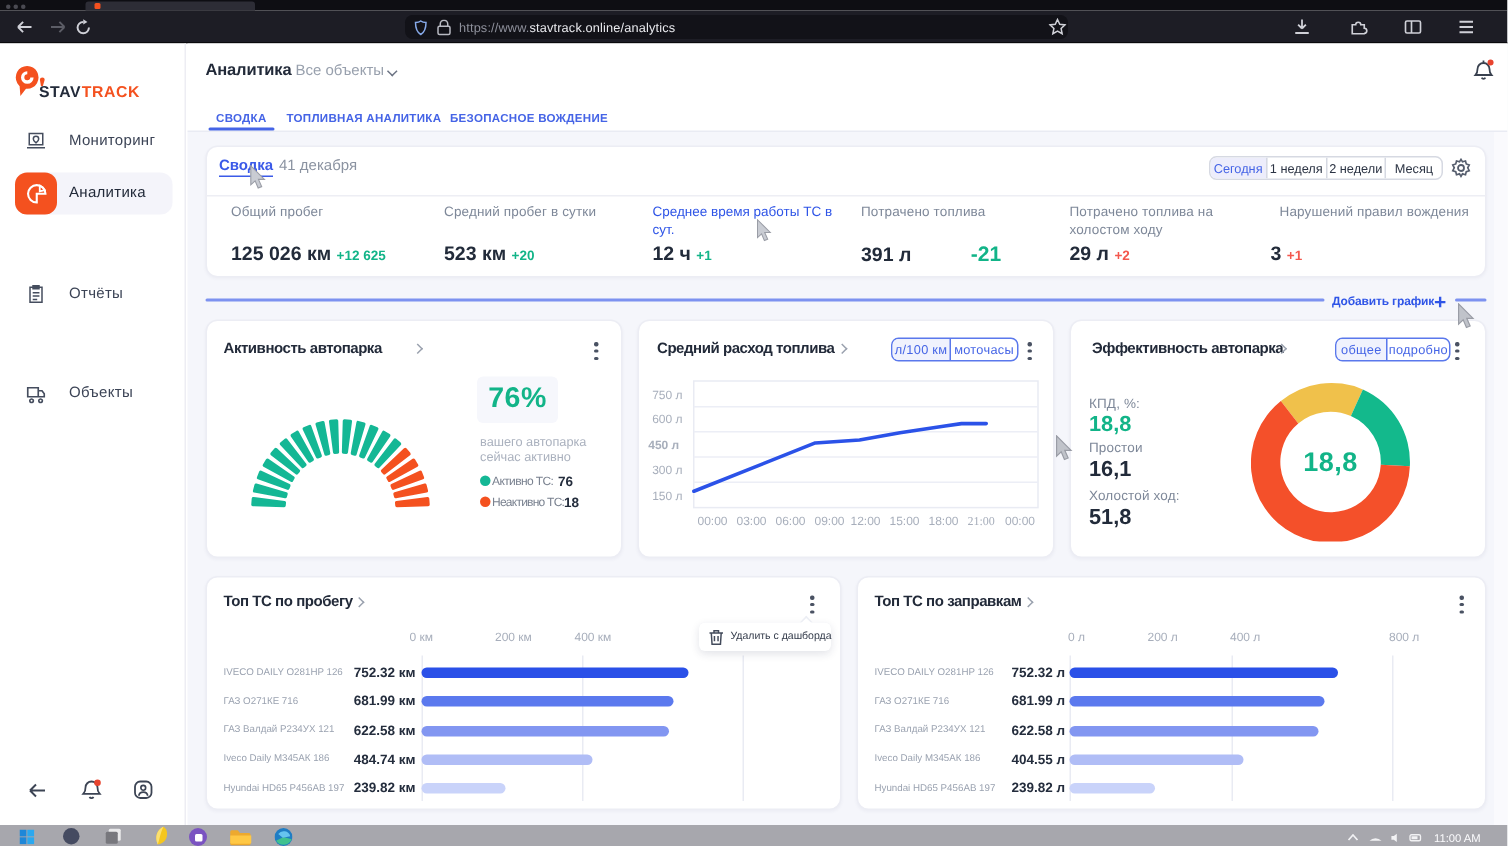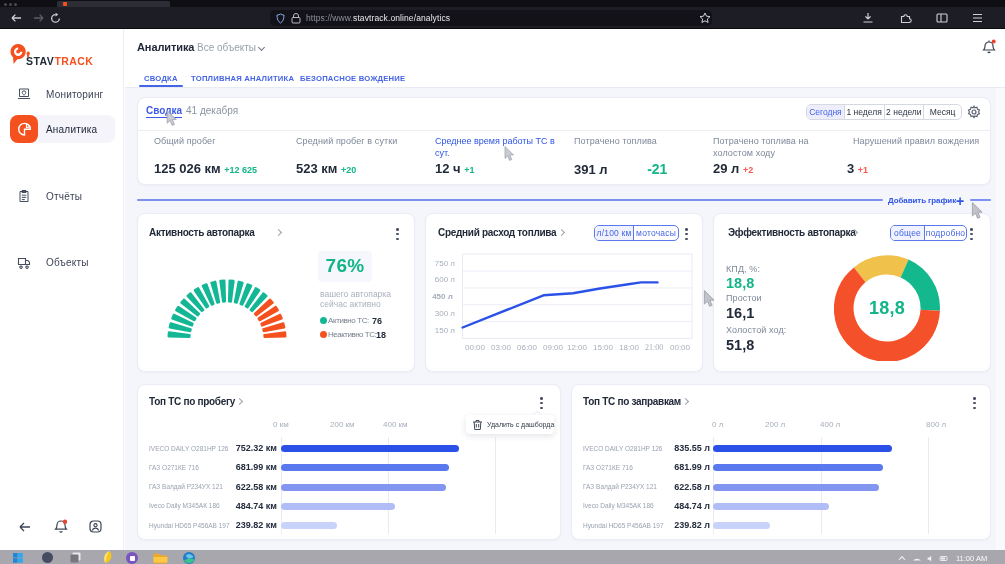--- a/index.html
+++ b/index.html
@@ -334,30 +334,30 @@
     <i></i>
   </div>
 <div class="gridv" style="left:713px;top:437px;height:97px;"></div>
 <div class="gridv" style="left:821px;top:437px;height:97px;"></div>
 <div class="gridv" style="left:928px;top:437px;height:97px;"></div>
 <div class="axlab" style="left:712px;top:420px;">0 л</div>
 <div class="axlab" style="left:765px;top:420px;">200 л</div>
 <div class="axlab" style="left:820px;top:420px;text-align:center;">400 л</div>
 <div class="axlab" style="left:926px;top:420px;">800 л</div>
 <div class="blab" style="left:583px;top:444.5px;">IVECO DAILY O281HP 126</div>
-<div class="bval" style="left:655px;top:443px;width:55px;">835.55 л</div>
+<div class="bval" style="left:655px;top:443px;width:55px;">752.32 л</div>
 <div class="bar" style="left:713px;top:445px;width:178.8px;background:#2a50e8;"></div>
 <div class="blab" style="left:583px;top:463.5px;">ГАЗ O271КЕ 716</div>
 <div class="bval" style="left:655px;top:462px;width:55px;">681.99 л</div>
 <div class="bar" style="left:713px;top:464px;width:170px;background:#5b79ee;"></div>
 <div class="blab" style="left:583px;top:483px;">ГАЗ Валдай Р234УХ 121</div>
 <div class="bval" style="left:655px;top:481.5px;width:55px;">622.58 л</div>
 <div class="bar" style="left:713px;top:483.5px;width:166.1px;background:#8296f1;"></div>
 <div class="blab" style="left:583px;top:502px;">Iveco Daily М345АК 186</div>
-<div class="bval" style="left:655px;top:500.5px;width:55px;">484.74 л</div>
+<div class="bval" style="left:655px;top:500.5px;width:55px;">404.55 л</div>
 <div class="bar" style="left:713px;top:502.5px;width:115.7px;background:#b0bdf6;"></div>
 <div class="blab" style="left:583px;top:521.5px;">Hyundai HD65 Р456АВ 197</div>
 <div class="bval" style="left:655px;top:520px;width:55px;">239.82 л</div>
 <div class="bar" style="left:713px;top:522px;width:57.1px;background:#c9d3fa;"></div>
 
 <svg class="abs" style="left:166px;top:110px" width="12" height="16" viewBox="0 0 11 15">
     <path d="M1 0.5 L9.5 9 H5.8 L7.8 13.5 L5.6 14.4 L3.7 9.9 L1 12.4 Z" fill="#c9ccd3" stroke="#9a9da6" stroke-width="0.7"></path>
   </svg>
 <svg class="abs" style="left:504px;top:146px" width="11" height="15" viewBox="0 0 11 15">
     <path d="M1 0.5 L9.5 9 H5.8 L7.8 13.5 L5.6 14.4 L3.7 9.9 L1 12.4 Z" fill="#c9ccd3" stroke="#9a9da6" stroke-width="0.7"></path>

